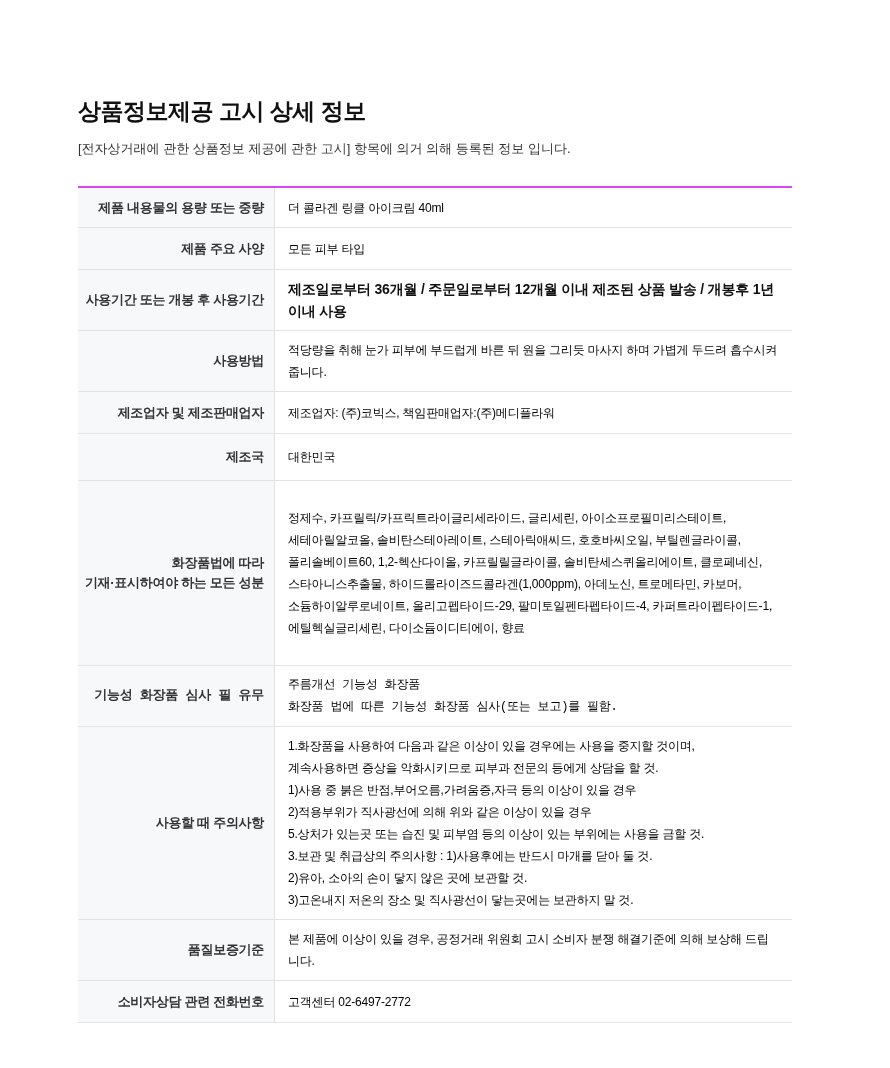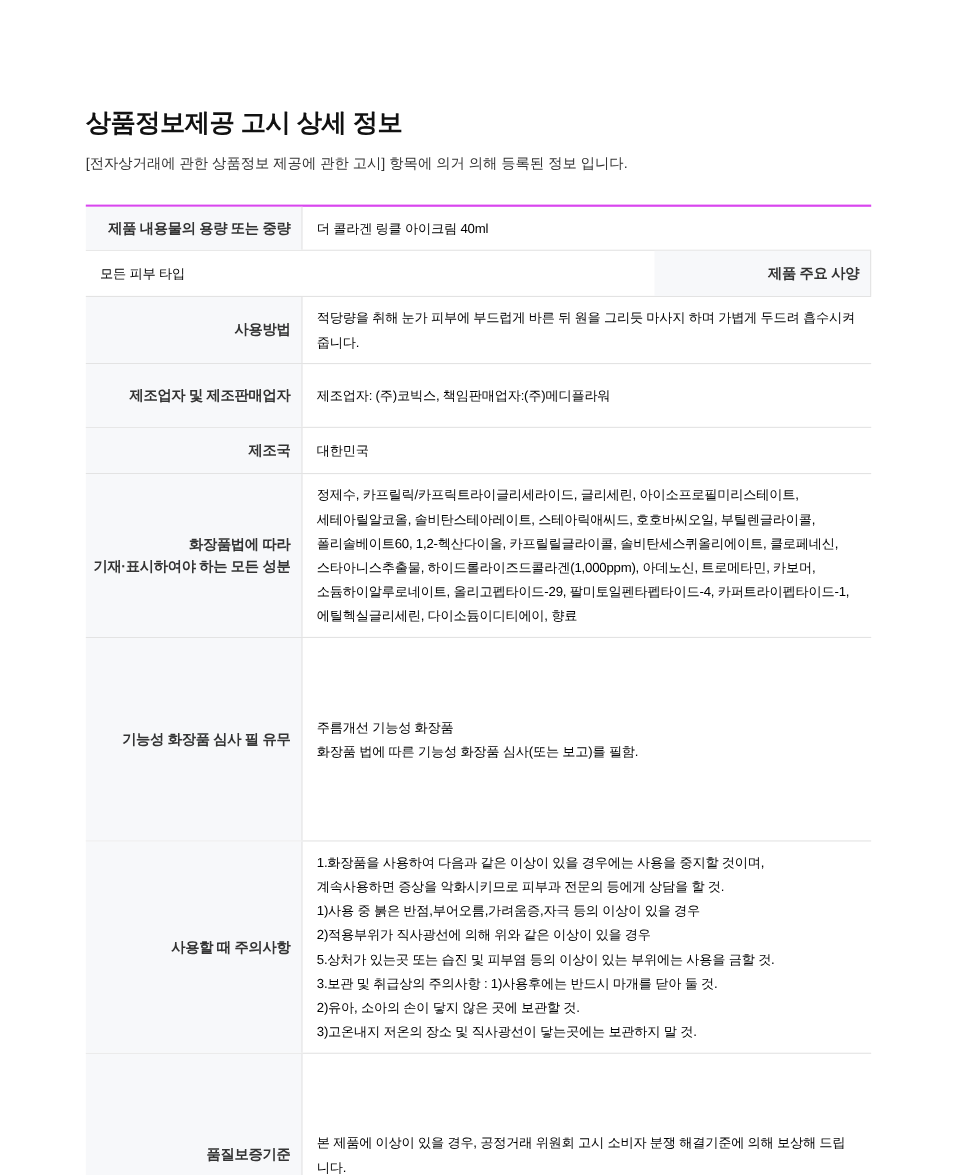--- a/index.html
+++ b/index.html
@@ -66,46 +66,54 @@
   }
 
   
   .row:nth-child(1)  { min-height: 40px; }
   .row:nth-child(2)  { min-height: 42px; }
   .row:nth-child(3)  { min-height: 44px; }
   .row:nth-child(4)  { min-height: 58px; }
   .row:nth-child(5)  { min-height: 42px; }
   .row:nth-child(6)  { min-height: 47px; justify-content: center; }
   .row:nth-child(7)  { min-height: 185px; }
-  .row:nth-child(8)  { min-height: 60px; }
+  .row:nth-child(8)  { min-height: 60px; font-family: Liberation Mono, monospace; }
   .row:nth-child(9)  { min-height: 185px; }
   .row:nth-child(10) { min-height: 42px; }
   .row:nth-child(11) { min-height: 42px; }
 </style>
 </head>
 <body>
 
 <div class="page">
   <h1 class="page-title">상품정보제공 고시 상세 정보</h1>
   <p class="page-subtitle">[전자상거래에 관한 상품정보 제공에 관한 고시] 항목에 의거 의해 등록된 정보 입니다.</p>
   <div class="info-table">
       <div class="row">
         <div class="cell label">
           <div class="line">제품 내용물의 용량 또는 중량</div>
         </div>
         <div class="cell value">
           <div class="line">더 콜라겐 링클 아이크림 40ml</div>
         </div>
       </div>
       <div class="row">
+        <div class="cell label">
+          <div class="line">제품 주요 사양</div>
+        </div>
         <div class="cell value">
           <div class="line">모든 피부 타입</div>
         </div>
+      </div>
+      <div class="row">
         <div class="cell label">
-          <div class="line">제품 주요 사양</div>
+          <div class="line">사용기간 또는 개봉 후 사용기간</div>
+        </div>
+        <div class="cell value em">
+          <div class="line">제조일로부터 36개월 / 주문일로부터 12개월 이내 제조된 상품 발송 /  개봉후 1년이내 사용</div>
         </div>
       </div>
       <div class="row">
         <div class="cell label">
           <div class="line">사용방법</div>
         </div>
         <div class="cell value">
           <div class="line">적당량을 취해 눈가 피부에 부드럽게 바른 뒤 원을 그리듯 마사지 하며 가볍게 두드려 흡수시켜줍니다.</div>
         </div>
       </div>

